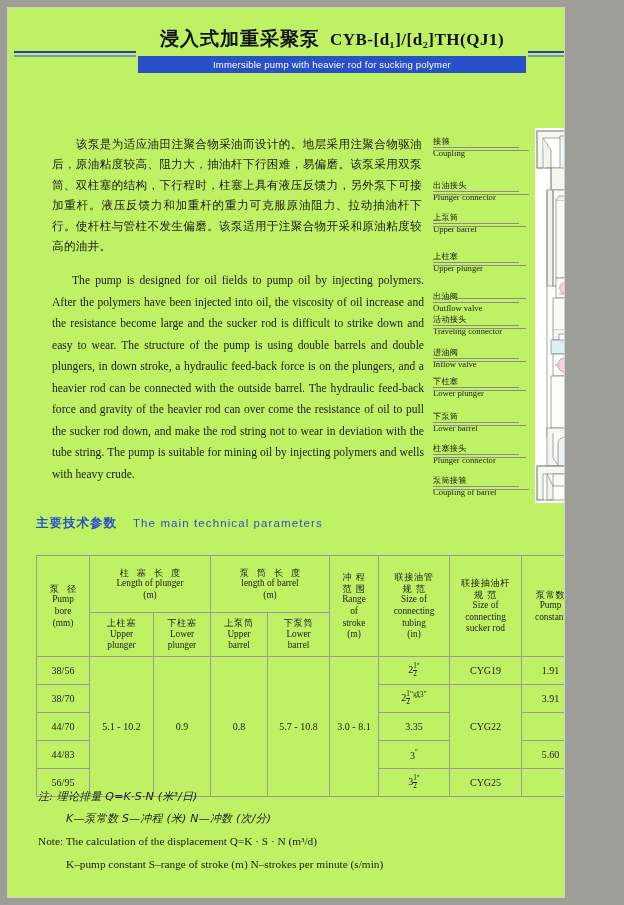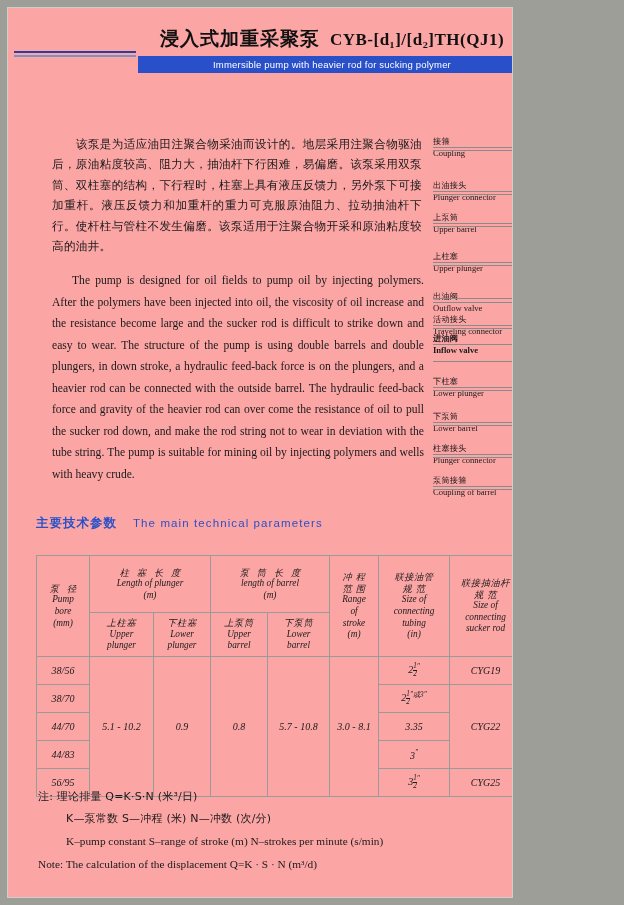--- a/index.html
+++ b/index.html
@@ -7,22 +7,22 @@
     background: #9e9e98;
   }
   body {
     width: 624px; height: 905px;
     font-family: "Liberation Serif", serif;
     overflow: hidden;
   }
   #page {
     position: absolute;
     left: 8px; top: 8px;
-    width: 504px; height: 889px;
-    background: #fca5a5;
+    width: 556px; height: 889px;
+    background: #bef264;
     box-shadow: 0 0 0 1px #cfcfc9;
     overflow: hidden;
   }
 
   
   #header {
     position: absolute; left: 0; top: 0;
     width: 608px; height: 80px;
   }
   .rule-left, .rule-right {
@@ -149,21 +149,20 @@
   }
   #tbl td {
     border: 0.7px solid #9a9a9a;
     text-align: center;
     vertical-align: middle;
     font-family: "Liberation Serif", serif;
     font-size: 9.3px;
     line-height: 11.6px;
     color: #1a1a1a;
     padding: 2px 1px;
-    font-style: italic;
   }
   #tbl td .zh {
     font-family: "DejaVu Sans", sans-serif;
     font-size: 9.2px;
     letter-spacing: 2.5px;
     display: block;
     padding-left: 2.5px;
   }
   #tbl td .zh.tight { letter-spacing: 0.6px; padding-left: 0; }
   #tbl td.data { font-size: 10px; }
@@ -181,20 +180,21 @@
   .inmark { vertical-align: super; font-size: 0.72em; }
 
   
   #notes {
     position: absolute; left: 30px; top: 778px; width: 560px;
   }
   .note-cn {
     font-family: "DejaVu Sans", sans-serif;
     font-size: 11px; line-height: 22px; color: #1a1a1a;
     letter-spacing: 0.2px;
+    font-style: italic;
   }
   .note-en {
     font-family: "Liberation Serif", serif;
     font-size: 11.3px; line-height: 23px; color: #1a1a1a;
   }
   .note-indent { padding-left: 28px; }
 </style>
 </head>
 <body>
 
@@ -265,21 +265,21 @@
         <div class="lbl" style="top: 156px; margin-top: 7px;">
           <span class="cn">出油阀</span>
           <span class="en">Outflow valve</span>
         </div>
         <div class="leader" style="top: 170px; left: 0px; width: 93px;"></div>
         <div class="lbl" style="top: 186px;">
           <span class="cn">活动接头</span>
           <span class="en">Traveling connector</span>
         </div>
         <div class="leader" style="top: 200px; left: 0px; width: 93px;"></div>
-        <div class="lbl" style="top: 205px; font-weight: bold;">
+        <div class="lbl" style="top: 219px;">
           <span class="cn">进油阀</span>
           <span class="en">Inflow valve</span>
         </div>
         <div class="leader" style="top: 233px; left: 0px; width: 93px;"></div>
         <div class="lbl" style="top: 248px;">
           <span class="cn">下柱塞</span>
           <span class="en">Lower plunger</span>
         </div>
         <div class="leader" style="top: 262px; left: 0px; width: 93px;"></div>
         <div class="lbl" style="top: 283px;">
@@ -499,17 +499,17 @@
         <td class="data">CYG25</td>
         <td class="data"></td>
         <td class="data">117.5</td>
       </tr>
     </tbody>
   </table>
 
   <div id="notes">
     <div class="note-cn">注:  理论排量  Q=K·S·N (米³/日)</div>
     <div class="note-cn note-indent">K—泵常数          S—冲程 (米)          N—冲数 (次/分)</div>
+    <div class="note-en">Note:  The  calculation  of  the  displacement  Q=K · S · N  (m³/d)</div>
     <div class="note-en note-indent">K–pump constant     S–range of stroke (m)     N–strokes per minute (s/min)</div>
-    <div class="note-en">Note:  The  calculation  of  the  displacement  Q=K · S · N  (m³/d)</div>
   </div>
 
 </div>
 
 </body></html>

